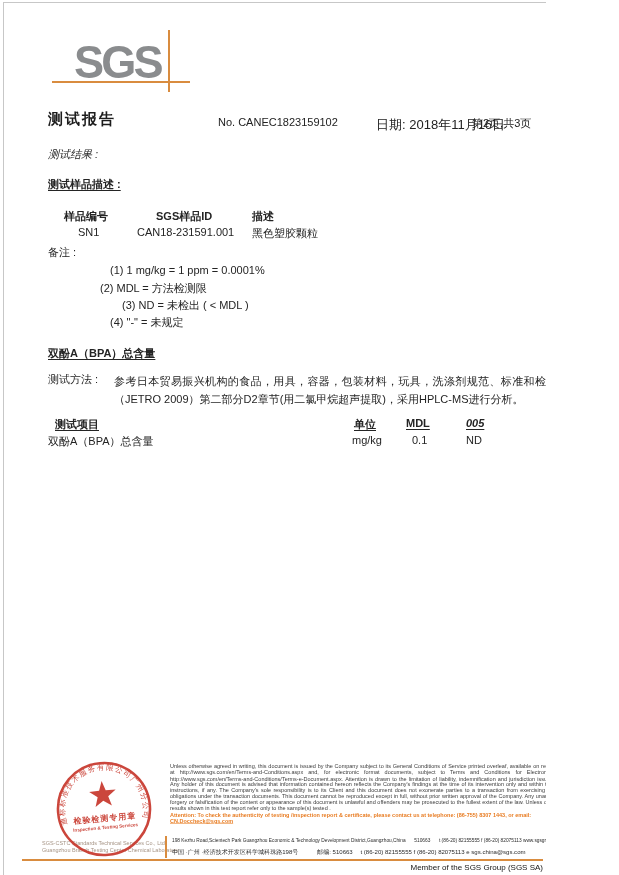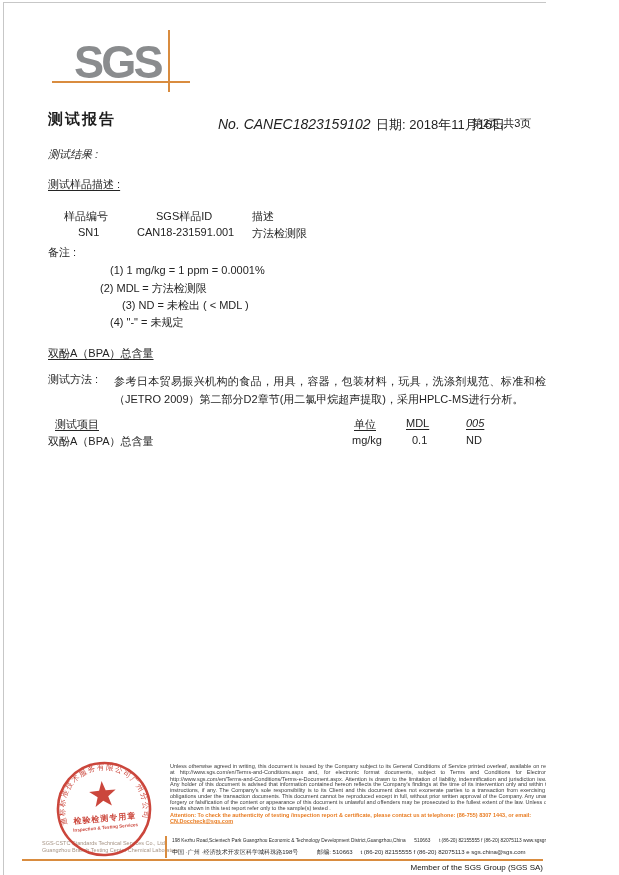--- a/index.html
+++ b/index.html
@@ -15,26 +15,26 @@
     border:1px solid #c7c7c7; border-bottom:none; pointer-events:none;
   }
   
   .logo-text {
     left:74px; top:38px; font-size:47px; font-weight:bold; color:#8a8c8e;
     letter-spacing:-3px; transform:scaleX(0.96); transform-origin:0 0; line-height:1;
   }
   .crop-v { left:168px; top:30px; width:2px; height:62px; background:#d98c3f; }
   .crop-h { left:52px; top:81px; width:138px; height:2px; background:#d98c3f; }
   .doc-title { left:48px; top:110px; font-size:15px; font-weight:bold; letter-spacing:2px; color:#1c1c1c; }
-  .report-no { left:218px; top:116px; font-size:14px;font-style:italic; }
+  .report-no { left:218px; top:116px; font-size:11px; }
   .report-date { left:376px; top:116px; font-size:13px; }
   .page-info { left:472px; top:116px; font-size:11px; }
 
   .t11 { font-size:11px; color:#242424; }
-  .bold { font-weight:normal; }
+  .bold { font-weight:bold; }
   .ul { text-decoration:underline; text-underline-offset:2px; }
   .it { font-style:italic; }
 
   .method-text { left:114px; top:372px; width:466px; font-size:11px; line-height:18px; text-align:justify; color:#242424; }
 
   
   .disclaimer-wrap { left:170px; top:764px; width:424px; height:70px; overflow:visible; }
   .disclaimer-inner {
     width:770px; transform:scale(0.55); transform-origin:0 0;
     font-size:10px; line-height:1.08; text-align:justify; color:#3c3c3c;
@@ -78,21 +78,21 @@
   <div class="abs t11" style="left:48px; top:147px;font-style:italic;">测试结果 :</div>
 
   <div class="abs t11 bold ul" style="left:48px; top:177px;">测试样品描述 :</div>
 
   <div class="abs t11 bold" style="left:64px; top:209px;">样品编号</div>
   <div class="abs t11 bold" style="left:156px; top:209px;">SGS样品ID</div>
   <div class="abs t11 bold" style="left:252px; top:209px;">描述</div>
 
   <div class="abs t11" style="left:78px; top:226px;">SN1</div>
   <div class="abs t11" style="left:137px; top:226px;text-align:right;">CAN18-231591.001</div>
-  <div class="abs t11" style="left:252px; top:226px;">方法检测限</div>
+  <div class="abs t11" style="left:252px; top:226px;">黑色塑胶颗粒</div>
 
   <div class="abs t11" style="left:48px; top:245px;">备注 :</div>
   <div class="abs t11" style="left:110px; top:264px;">(1) 1 mg/kg = 1 ppm = 0.0001%</div>
   <div class="abs t11" style="left:100px; top:281px;">(2) MDL = 方法检测限</div>
   <div class="abs t11" style="left:110px; top:298px;margin-left:12px;">(3) ND = 未检出 ( &lt; MDL )</div>
   <div class="abs t11" style="left:110px; top:315px;">(4) "-" = 未规定</div>
 
   <div class="abs t11 bold ul" style="left:48px; top:346px;">双酚A（BPA）总含量</div>
 
   <div class="abs t11" style="left:48px; top:372px;">测试方法 :</div>

